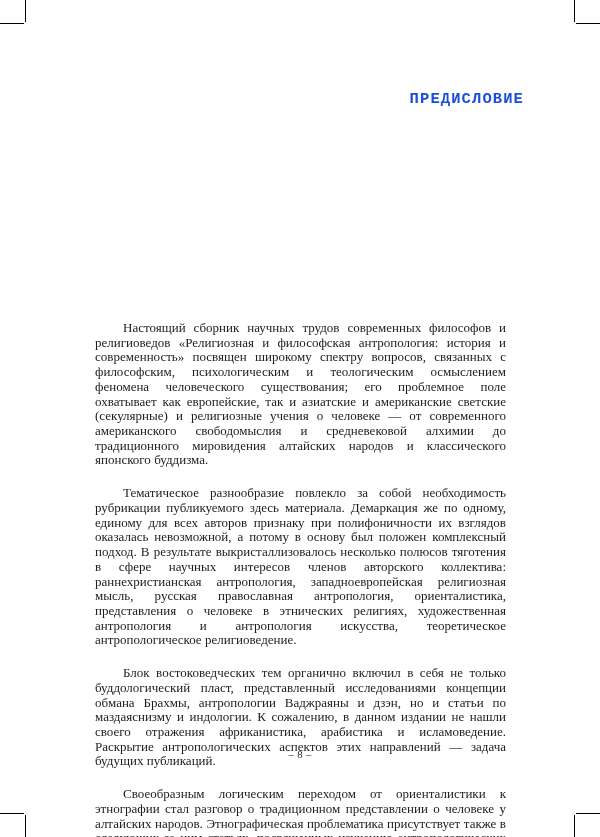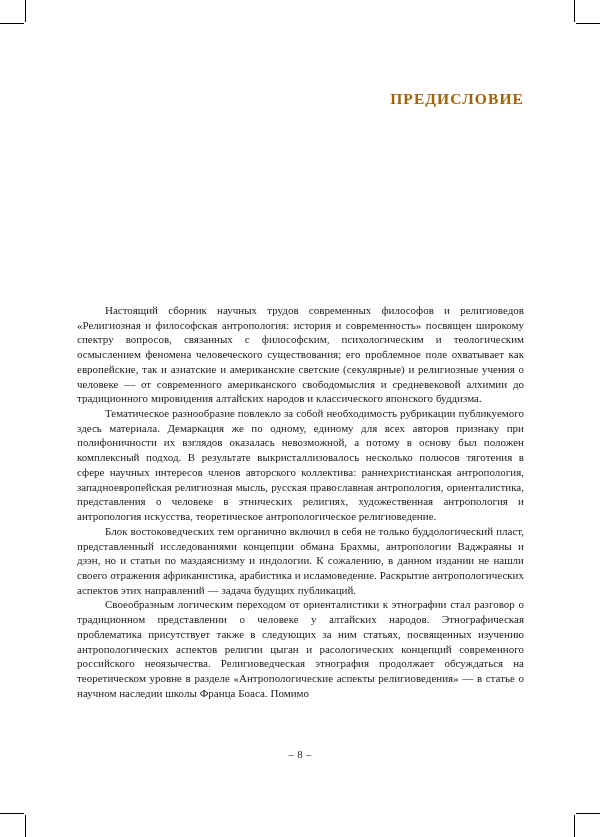--- a/index.html
+++ b/index.html
@@ -53,34 +53,35 @@
 
   .chapter-title {
     position: absolute;
     left: 77px;
     top: 80px;
     width: 447px;
     text-align: right;
     font-size: 15.5px;
     letter-spacing: 1.1px;
     font-weight: 700;
-    color: #a16207;
+    color: #1d4ed8;
     line-height: 1.2;
+    font-family: Liberation Mono, monospace;
   }
 
   .body-copy {
     position: absolute;
     left: 77px;
     top: 303px;
     width: 447px;
   }
 
   .body-copy p {
-    margin: 0;
-    font-size: 11px;
+    margin: 18px;
+    font-size: 13px;
     line-height: 14.72px;
     text-align: justify;
     text-indent: 28px;
     color: #1c1c1c;
     hyphens: manual;
     -webkit-hyphens: manual;
     word-spacing: 0.1px;
   }
 
   .page-number {

